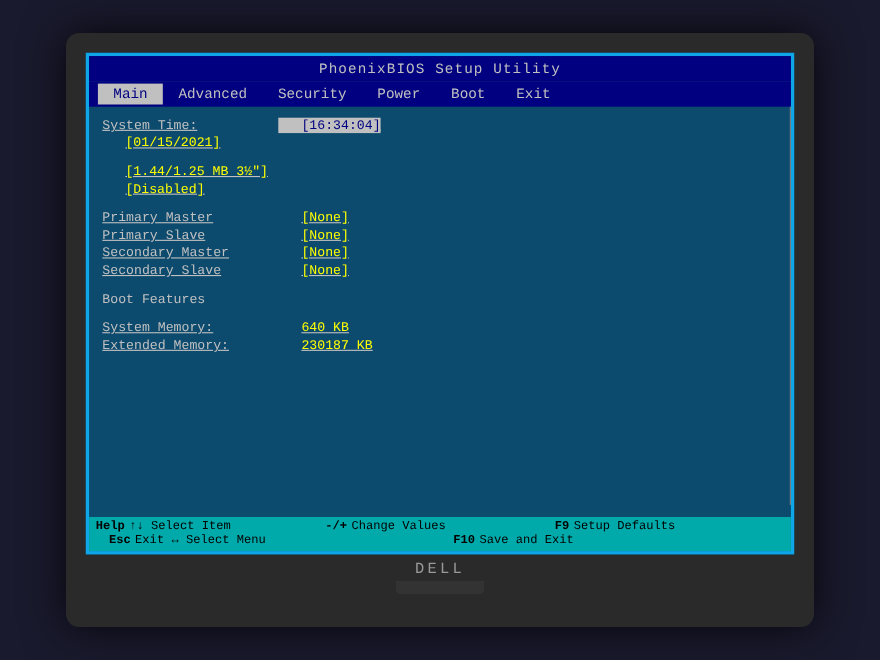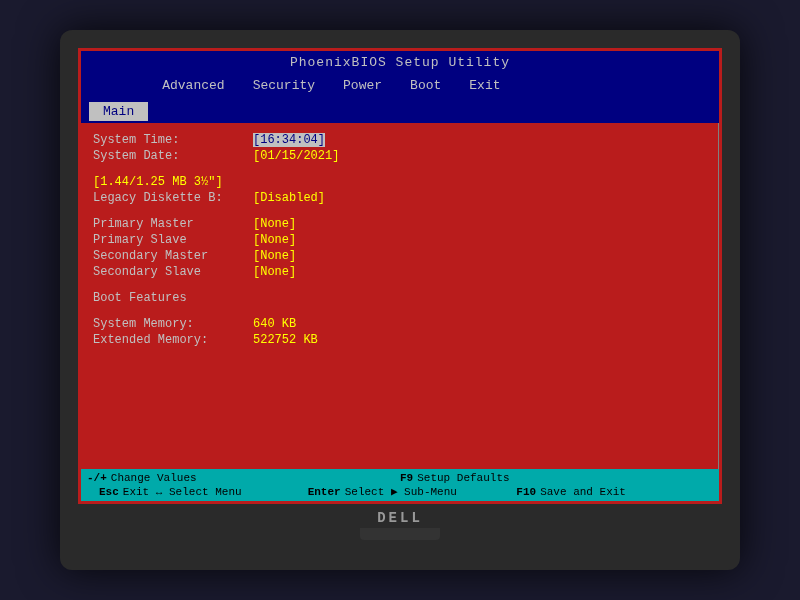--- a/index.html
+++ b/index.html
@@ -22,22 +22,22 @@
       padding: 18px 18px 30px 18px;
       box-shadow: 0 0 40px rgba(0,0,0,0.8);
       display: flex;
       flex-direction: column;
       align-items: center;
     }
 
     .screen {
       width: 100%;
       height: 460px;
-      background: #b91c1c;
-      border: 3px solid #b91c1c;
+      background: #0c4a6e;
+      border: 3px solid #0ea5e9;
       position: relative;
       overflow: hidden;
     }
 
     .title-bar {
       background: #000080;
       color: #c0c0c0;
       text-align: center;
       font-size: 13px;
       padding: 4px 0;
@@ -54,21 +54,20 @@
     .nav-item {
       color: #c0c0c0;
       font-size: 13px;
       padding: 2px 14px;
       cursor: pointer;
     }
 
     .nav-item.active {
       background: #c0c0c0;
       color: #000080;
-      margin-top: 26px;
     }
 
     .main-content {
       display: flex;
       height: calc(100% - 88px);
     }
 
     .left-panel {
       flex: 1;
       padding: 10px 12px;
@@ -85,31 +84,33 @@
     }
 
     .right-panel .help-title {
       margin-bottom: 10px;
       font-size: 13px;
     }
 
     .field-row {
       display: flex;
       margin-bottom: 2px;
+      text-decoration: underline;
     }
 
     .field-label {
       color: #c0c0c0;
       min-width: 160px;
       font-size: 12px;
     }
 
     .field-value {
       color: #ffff00;
       font-size: 12px;
+      padding-left: 21px;
     }
 
     .field-value.highlighted {
       background: #c0c0c0;
       color: #000080;
     }
 
     .section-gap {
       height: 10px;
     }
@@ -145,21 +146,21 @@
       font-weight: bold;
     }
 
     .status-desc {
       color: #000000;
     }
 
     .monitor-brand {
       color: #999;
       font-size: 14px;
-      font-weight: bold;
+      font-weight: normal;
       margin-top: 6px;
       letter-spacing: 3px;
     }
 
     .monitor-stand {
       width: 80px;
       height: 12px;
       background: #333;
       border-radius: 0 0 4px 4px;
       margin-top: 2px;
@@ -187,32 +188,30 @@
     <div class="main-content">
 
       <div class="left-panel">
 
         <div class="field-row">
           <span class="field-label">System Time:</span>
           <span class="field-value highlighted">[16:34:04]</span>
         </div>
 
         <div class="field-row">
-          <span class="field-label">System Date:</span>
           <span class="field-value">[01/15/2021]</span>
         </div>
 
         <div class="section-gap"></div>
 
         <div class="field-row">
           <span class="field-value">[1.44/1.25 MB  3½"]</span>
         </div>
 
         <div class="field-row">
-          <span class="field-label">Legacy Diskette B:</span>
           <span class="field-value">[Disabled]</span>
         </div>
 
         <div class="section-gap"></div>
 
         <div class="field-row">
           <span class="field-label">Primary Master</span>
           <span class="field-value">[None]</span>
         </div>
 
@@ -237,51 +236,51 @@
 
         <div class="section-gap"></div>
 
         <div class="field-row">
           <span class="field-label">System Memory:</span>
           <span class="field-value">640 KB</span>
         </div>
 
         <div class="field-row">
           <span class="field-label">Extended Memory:</span>
-          <span class="field-value">522752 KB</span>
+          <span class="field-value">230187 KB</span>
         </div>
 
         <div class="section-gap"></div>
 
 
       </div>
 
 
     </div>
 
     <div class="status-bar">
       <div style="display:flex; width:100%; flex-direction:column; gap:1px;">
         <div style="display:flex; width:100%;">
           <div class="status-col">
+            <span class="status-key">Help</span>
+            <span class="status-desc">↑↓ Select Item</span>
+          </div>
+          <div class="status-col">
             <span class="status-key">-/+</span>
             <span class="status-desc">Change Values</span>
           </div>
           <div class="status-col">
             <span class="status-key">F9</span>
             <span class="status-desc">Setup Defaults</span>
           </div>
         </div>
         <div style="display:flex; width:100%;margin-left:12px;">
           <div class="status-col">
             <span class="status-key">Esc</span>
             <span class="status-desc">Exit  ↔ Select Menu</span>
-          </div>
-          <div class="status-col">
-            <span class="status-key">Enter</span>
-            <span class="status-desc">Select ▶ Sub-Menu</span>
           </div>
           <div class="status-col">
             <span class="status-key">F10</span>
             <span class="status-desc">Save and Exit</span>
           </div>
         </div>
       </div>
     </div>
 
   </div>

